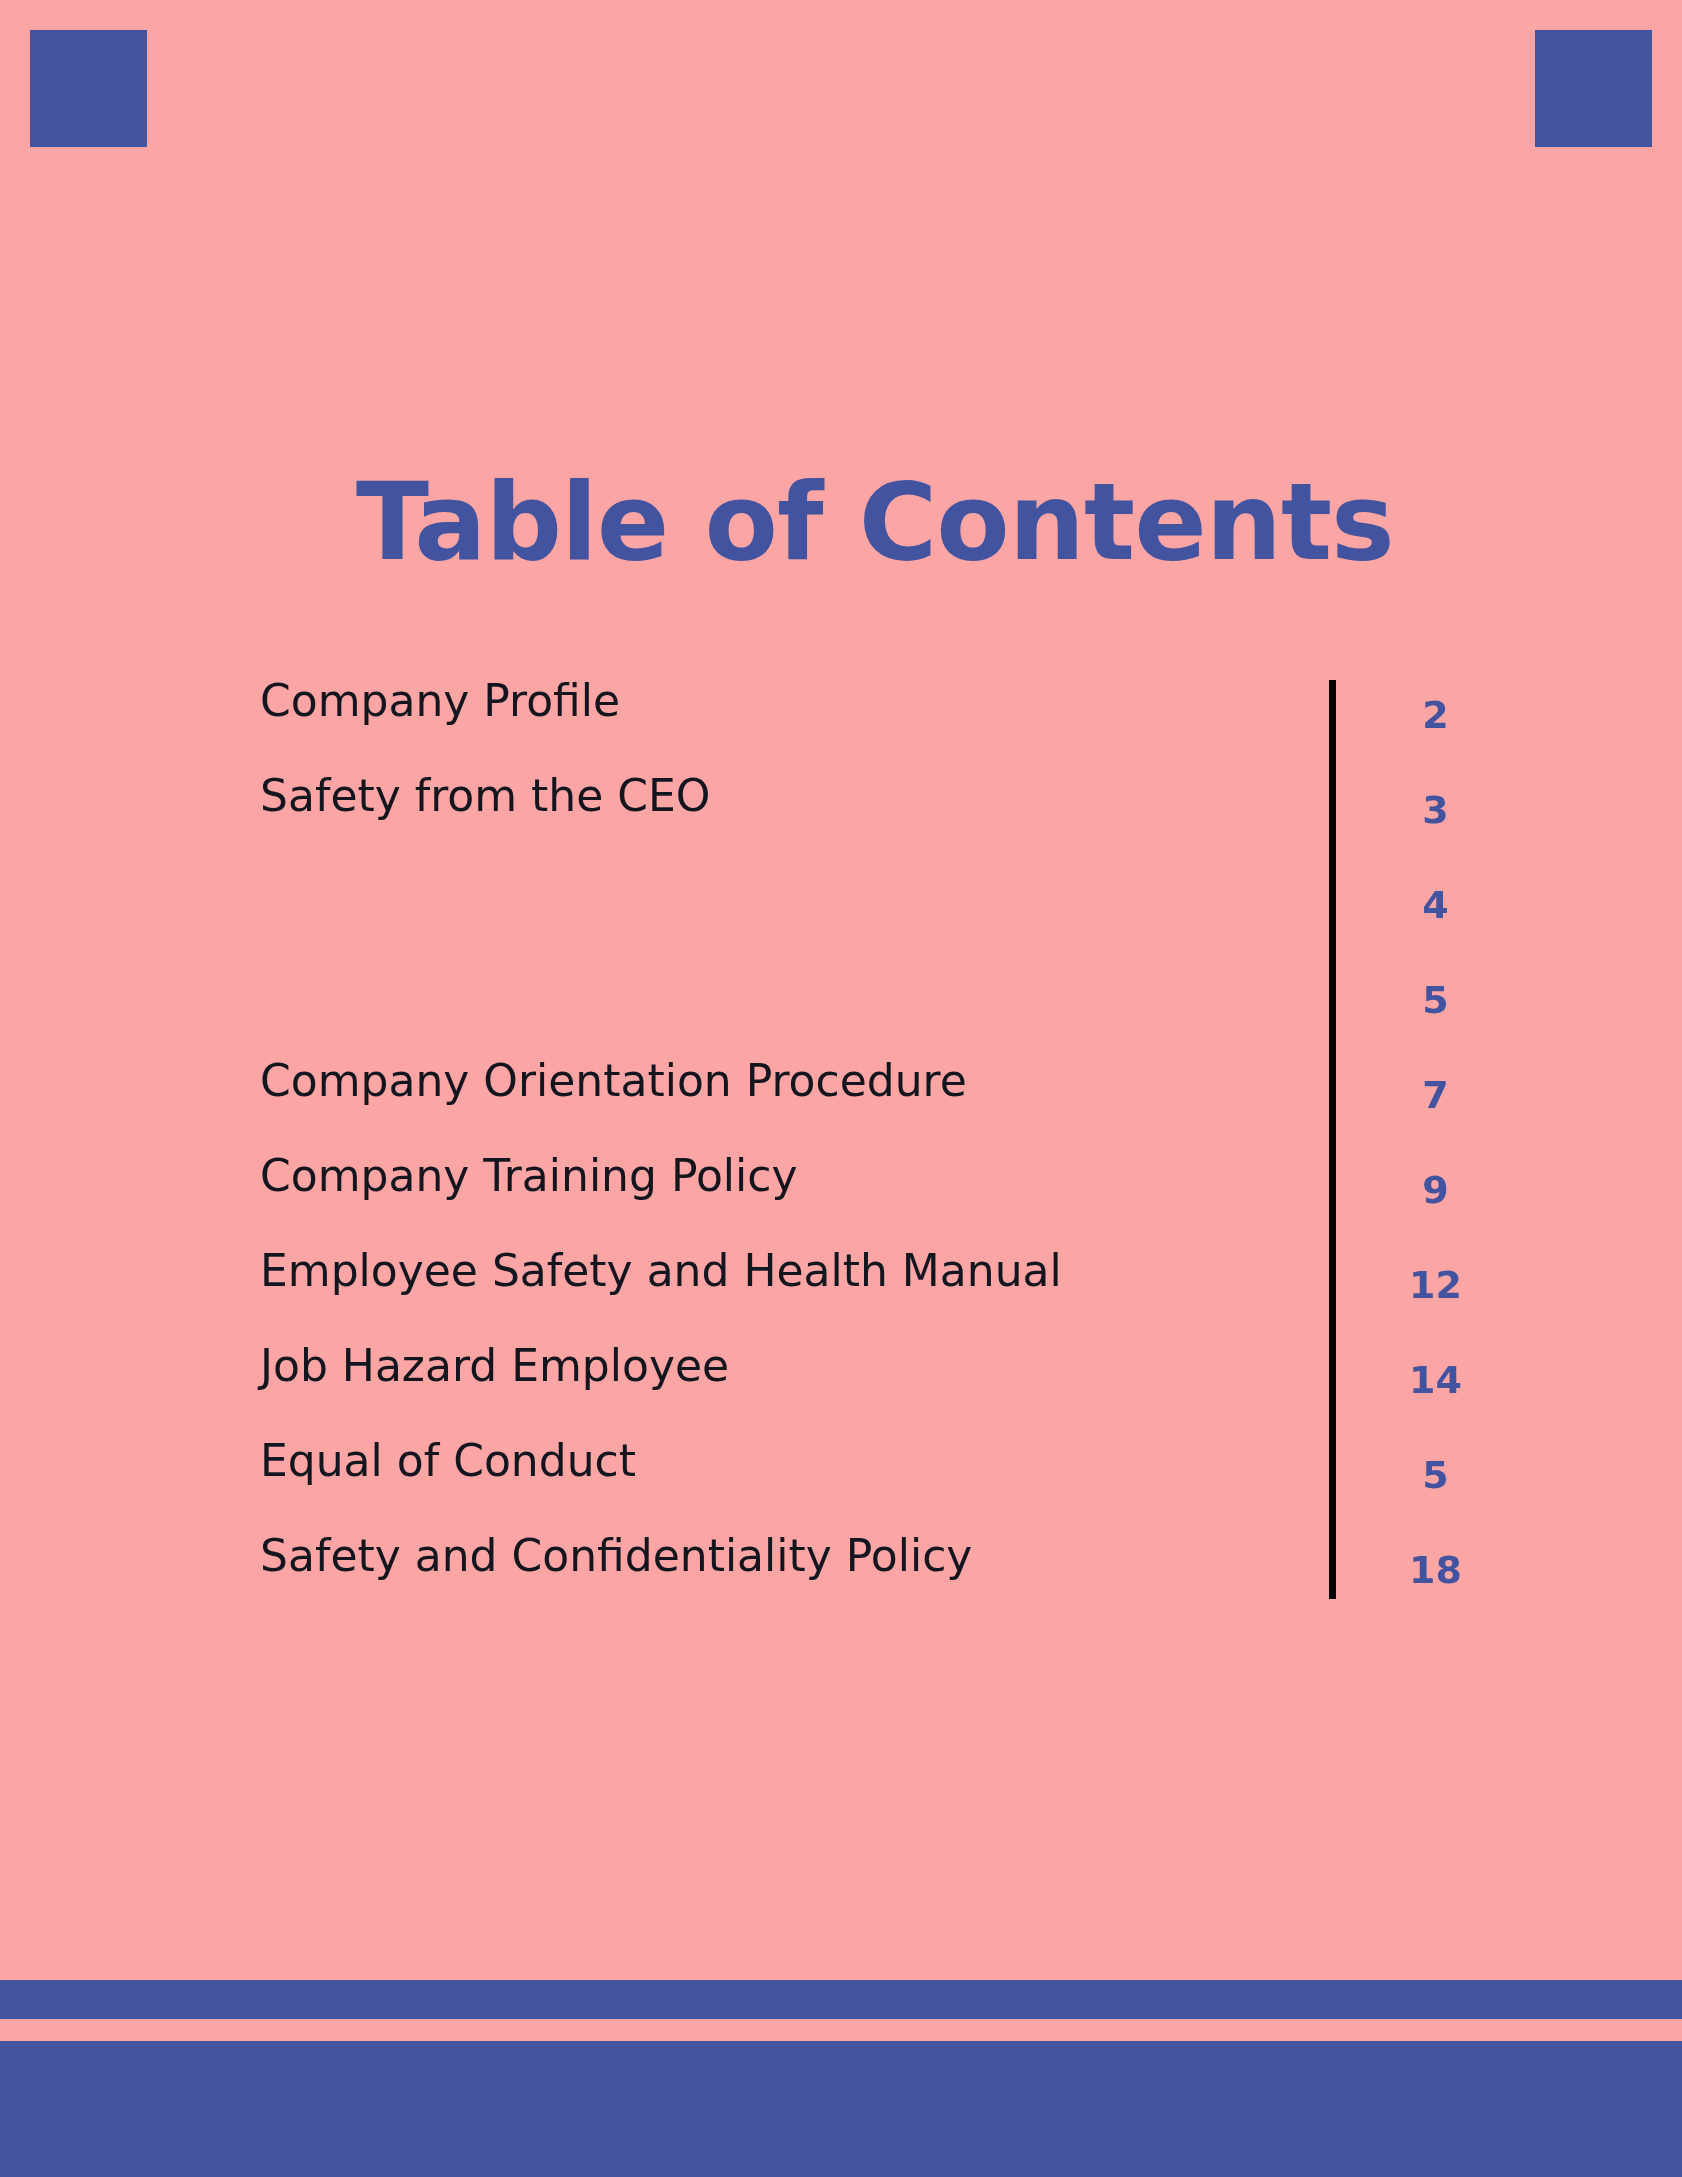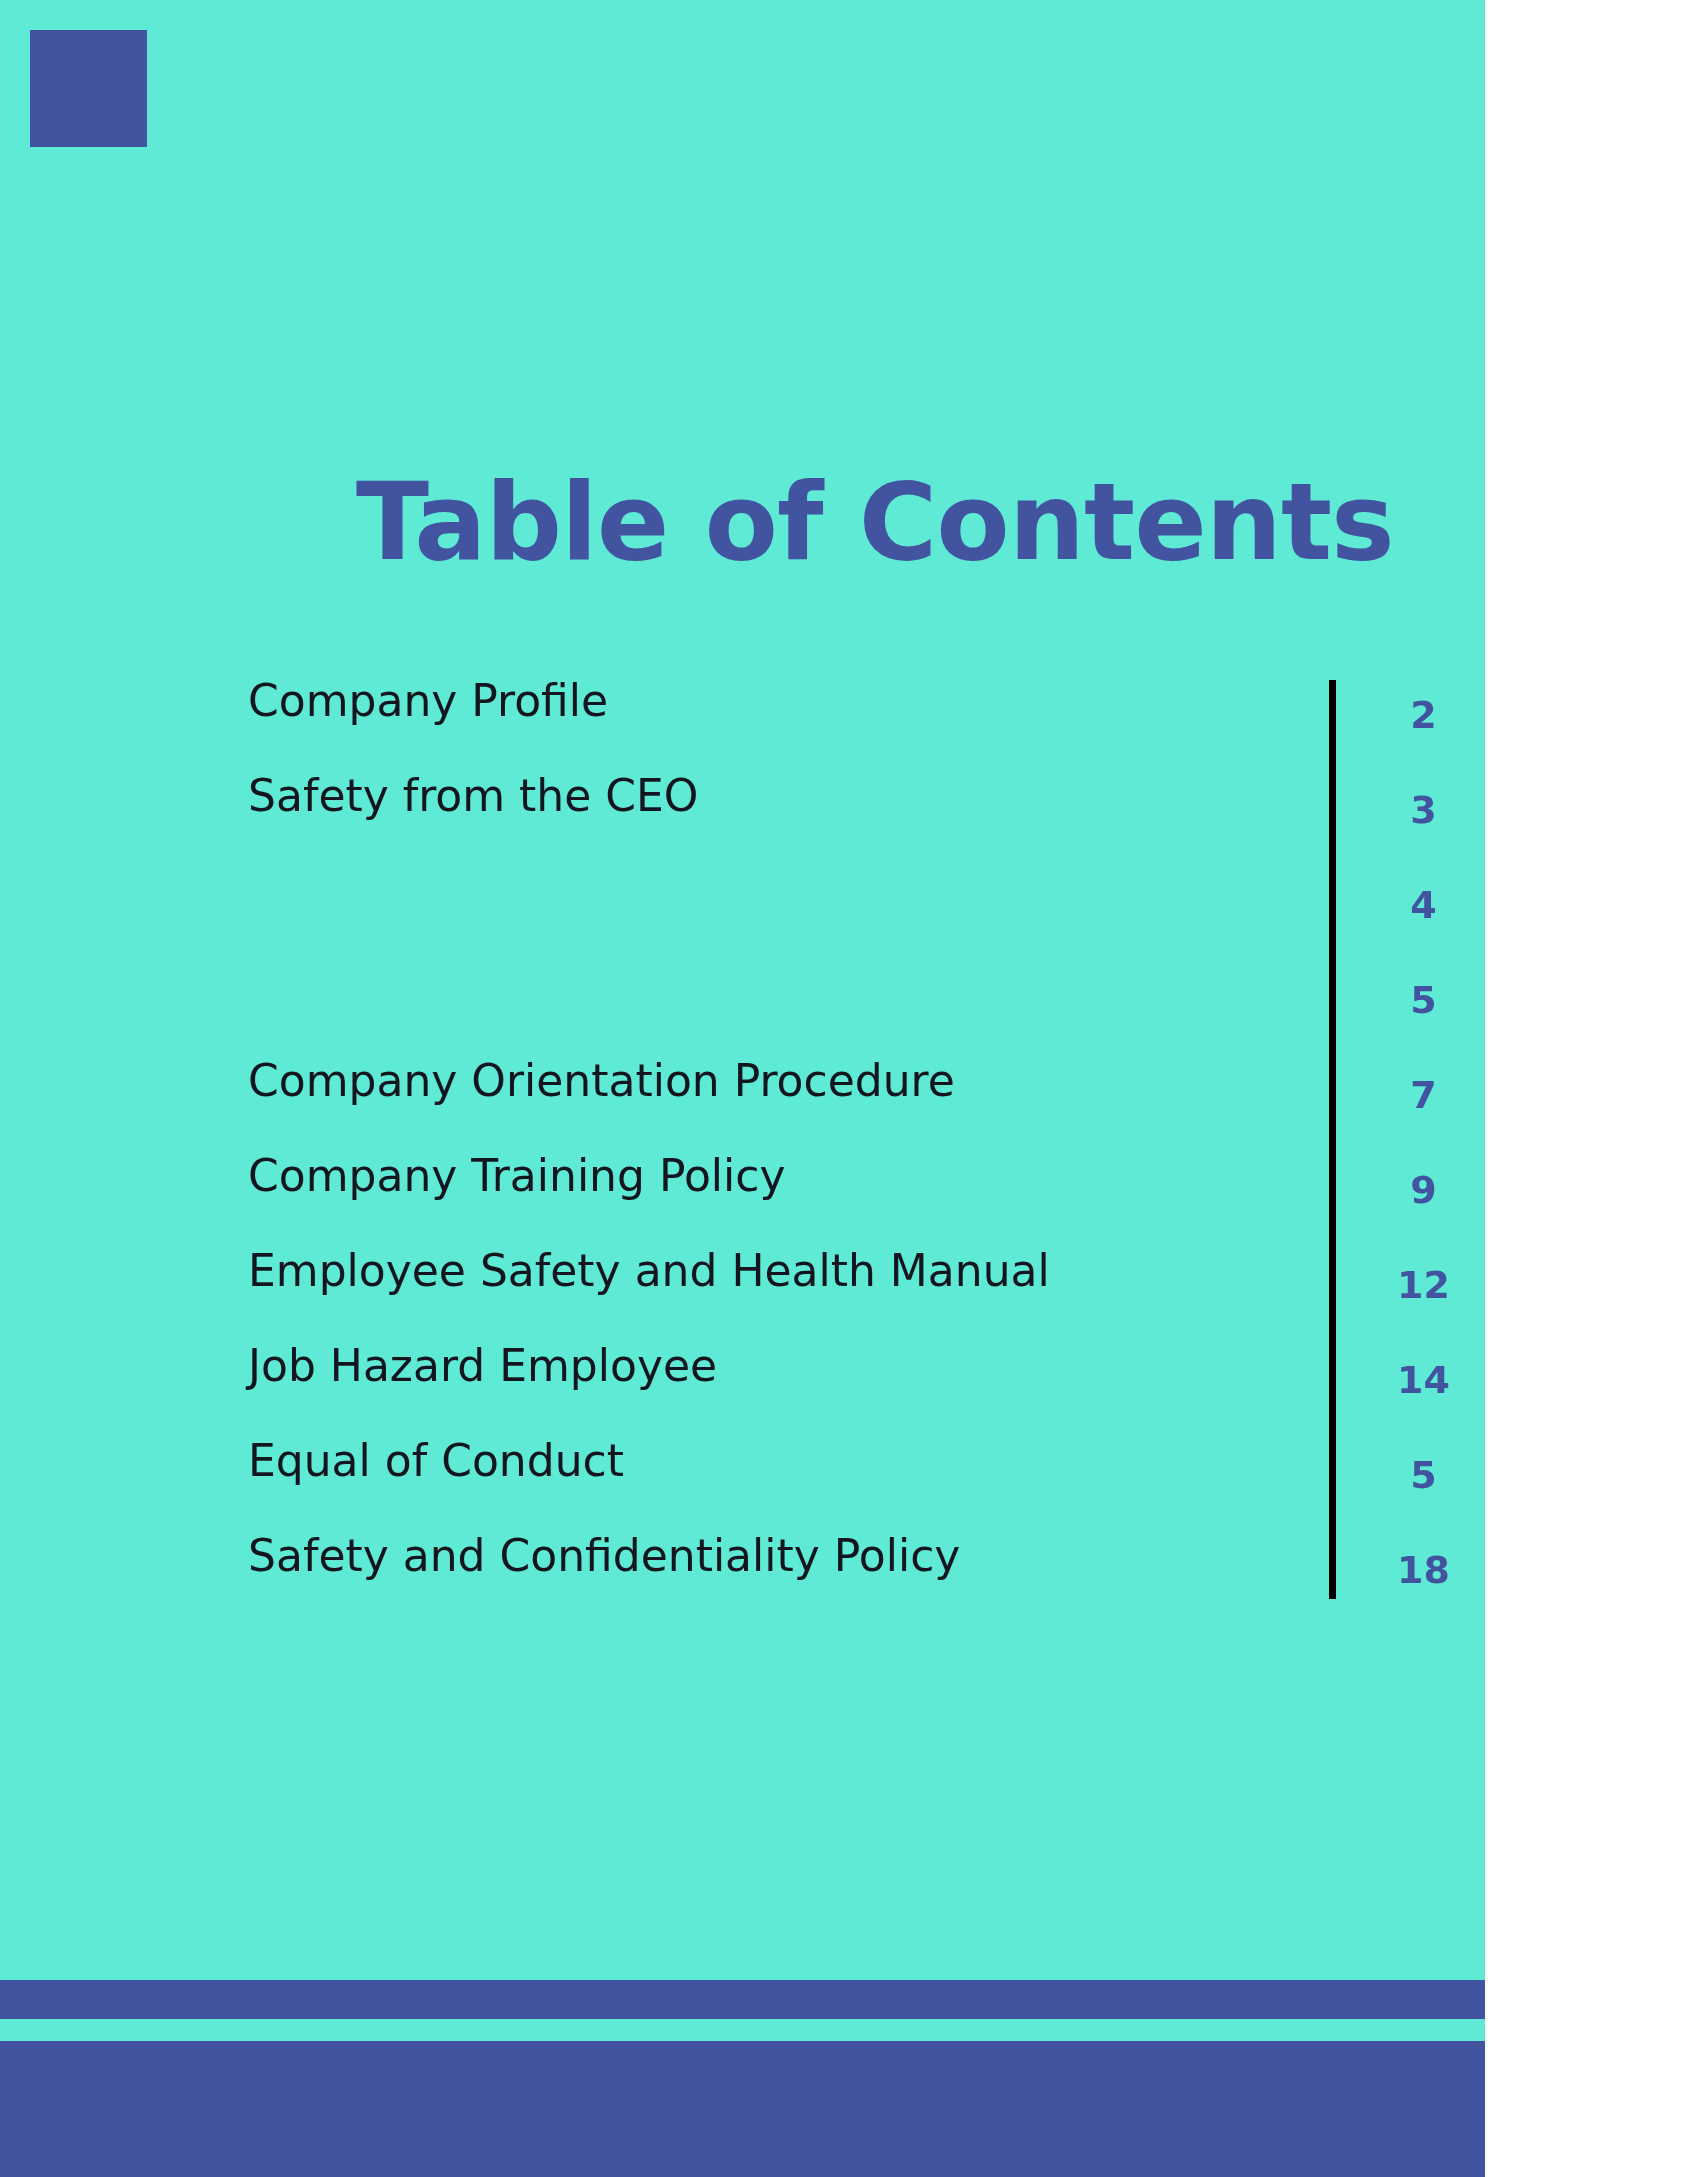--- a/index.html
+++ b/index.html
@@ -3,26 +3,25 @@
 <meta charset="utf-8">
 <style>
   html, body {
     margin: 0;
     padding: 0;
     background: #ffffff;
   }
 
   #page {
     position: relative;
-    width: 1444px;
+    width: 1682px;
     height: 2178px;
-    background: #5eead4;
+    background: #fca5a5;
     overflow: hidden;
     font-family: "Liberation Sans", sans-serif;
-    padding-left: 41px;
   }
 
   
   .corner-square {
     position: absolute;
     width: 117px;
     height: 117px;
     background: #42539f;
   }
   .corner-square.left  { left: 30px;  top: 30px; }
@@ -39,21 +38,21 @@
     font-weight: 700;
     font-size: 107px;
     line-height: 1.0;
     letter-spacing: -1px;
     white-space: nowrap;
   }
 
   
   #toc {
     position: absolute;
-    left: 248px;
+    left: 260px;
     top: 671px;
     width: 1233px;
   }
 
   .toc-row {
     position: relative;
     height: 95px;
   }
 
   .toc-entry-label {

